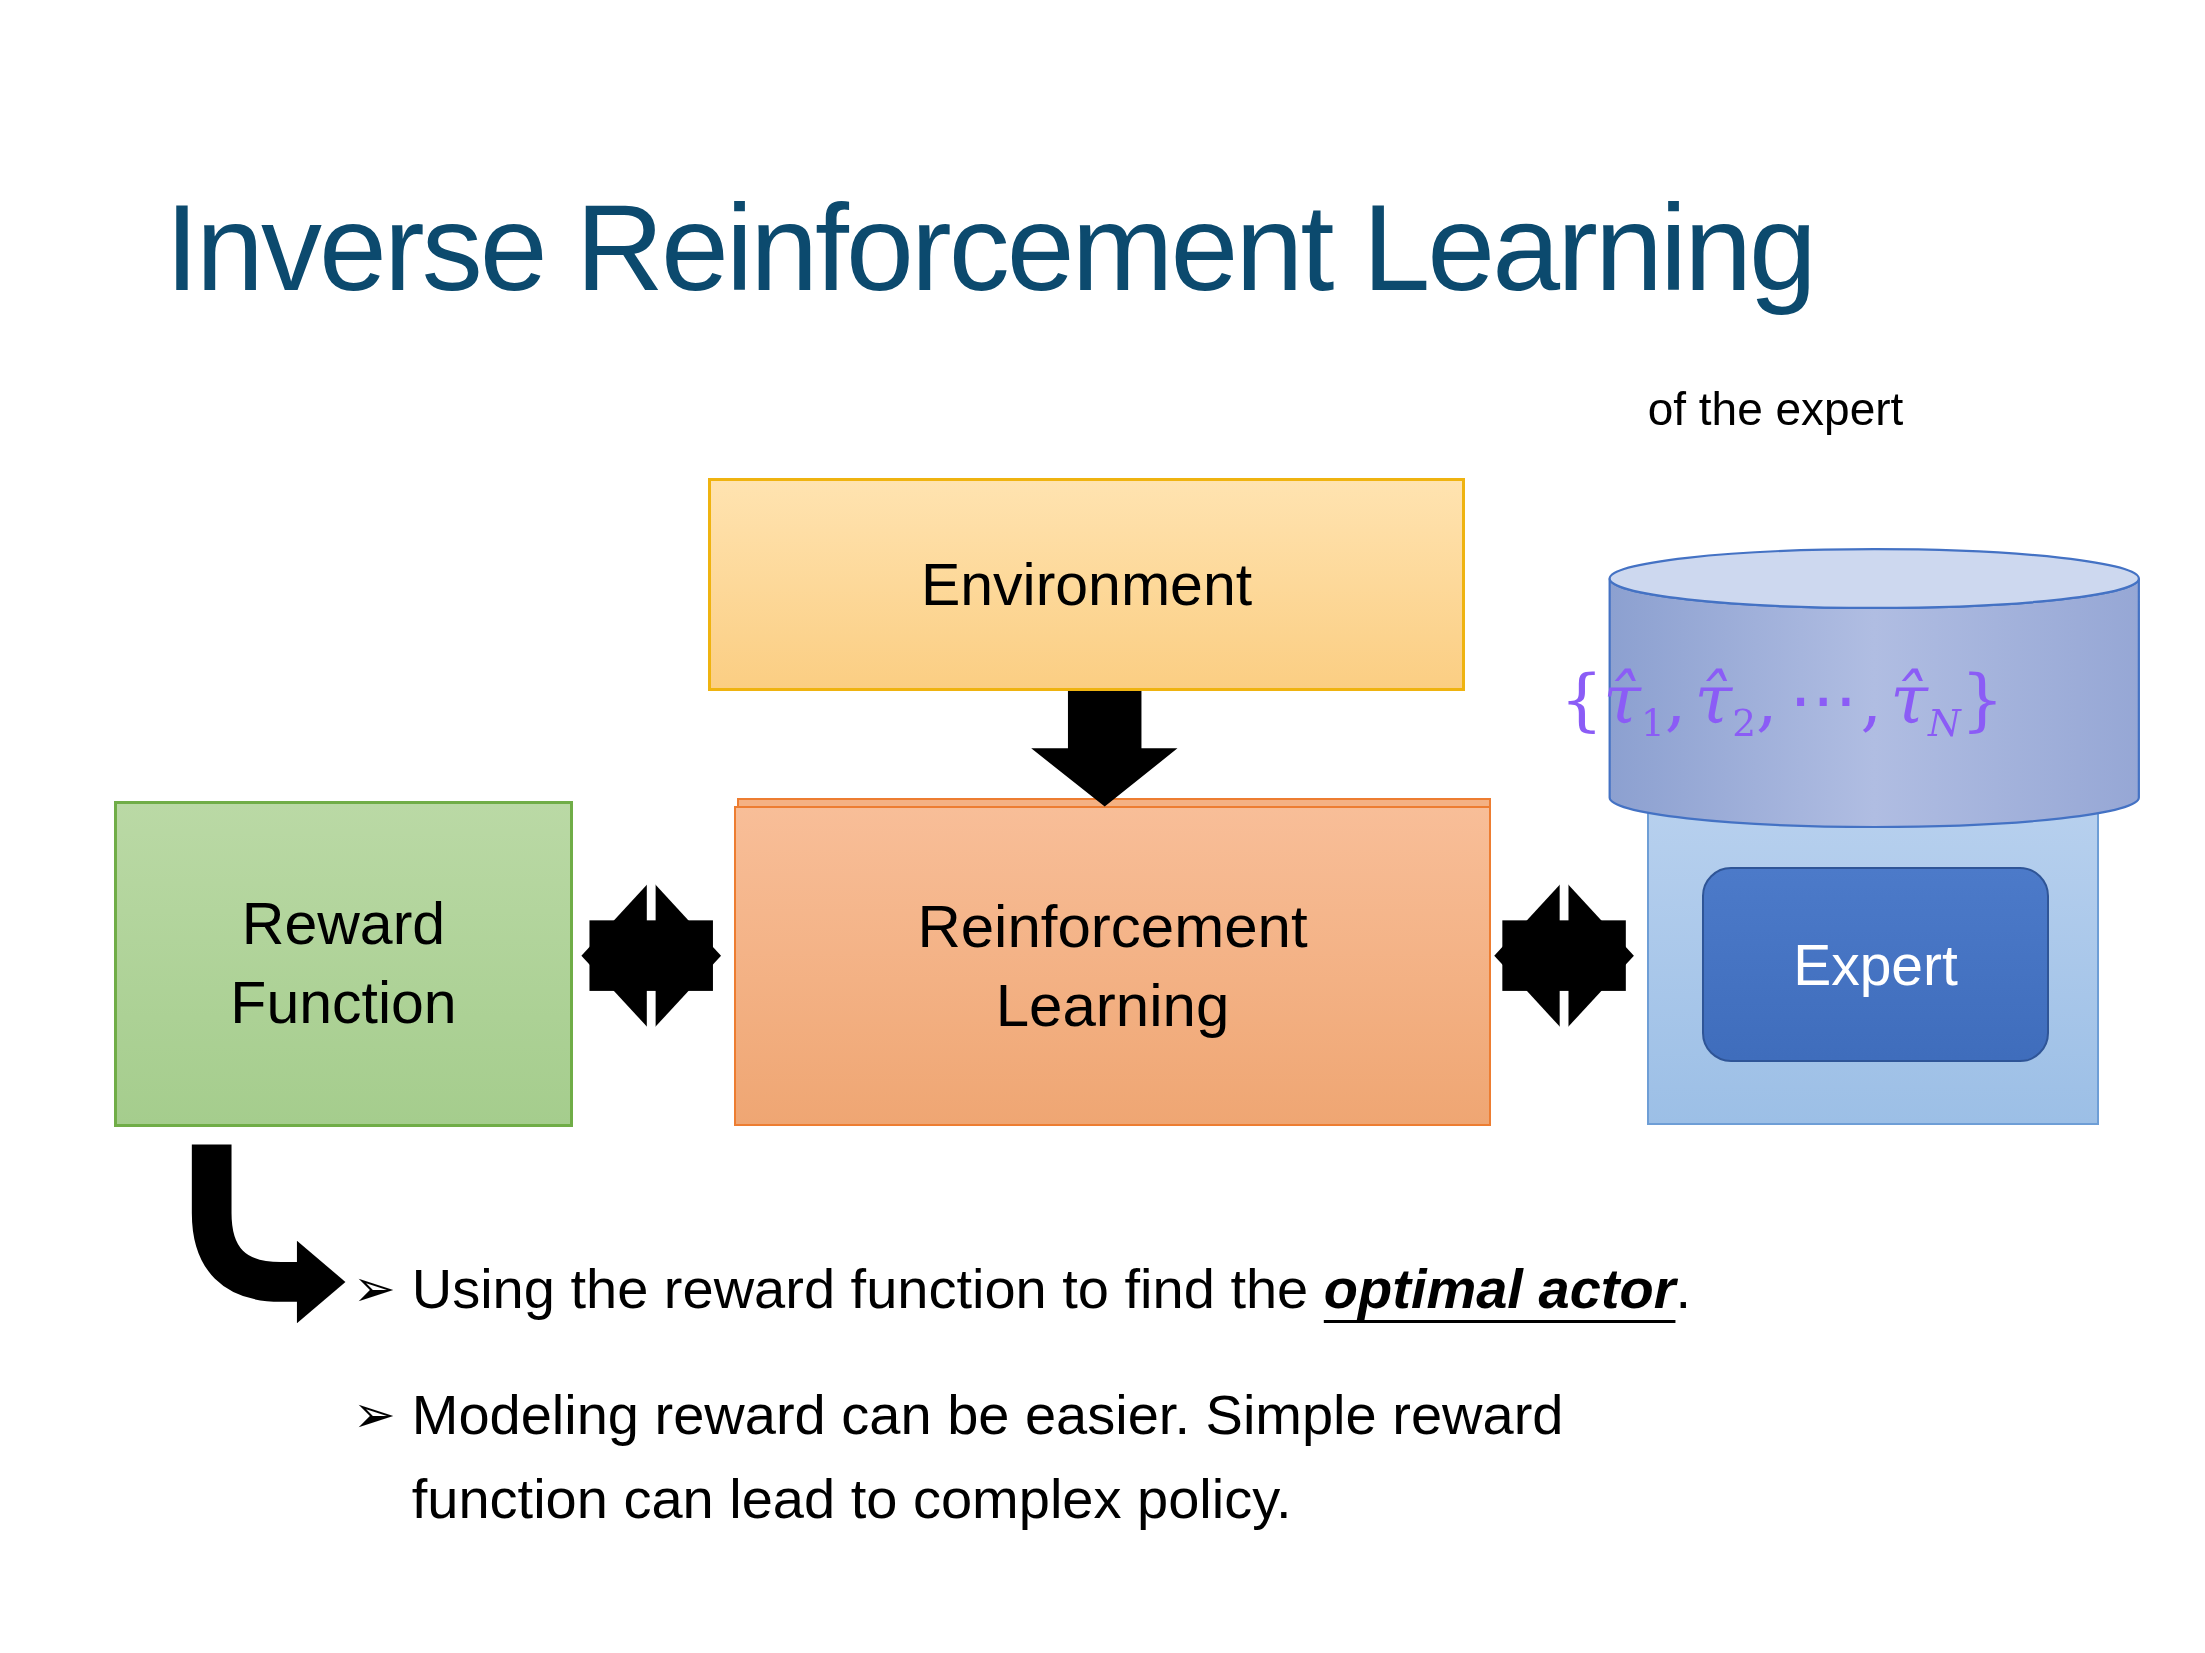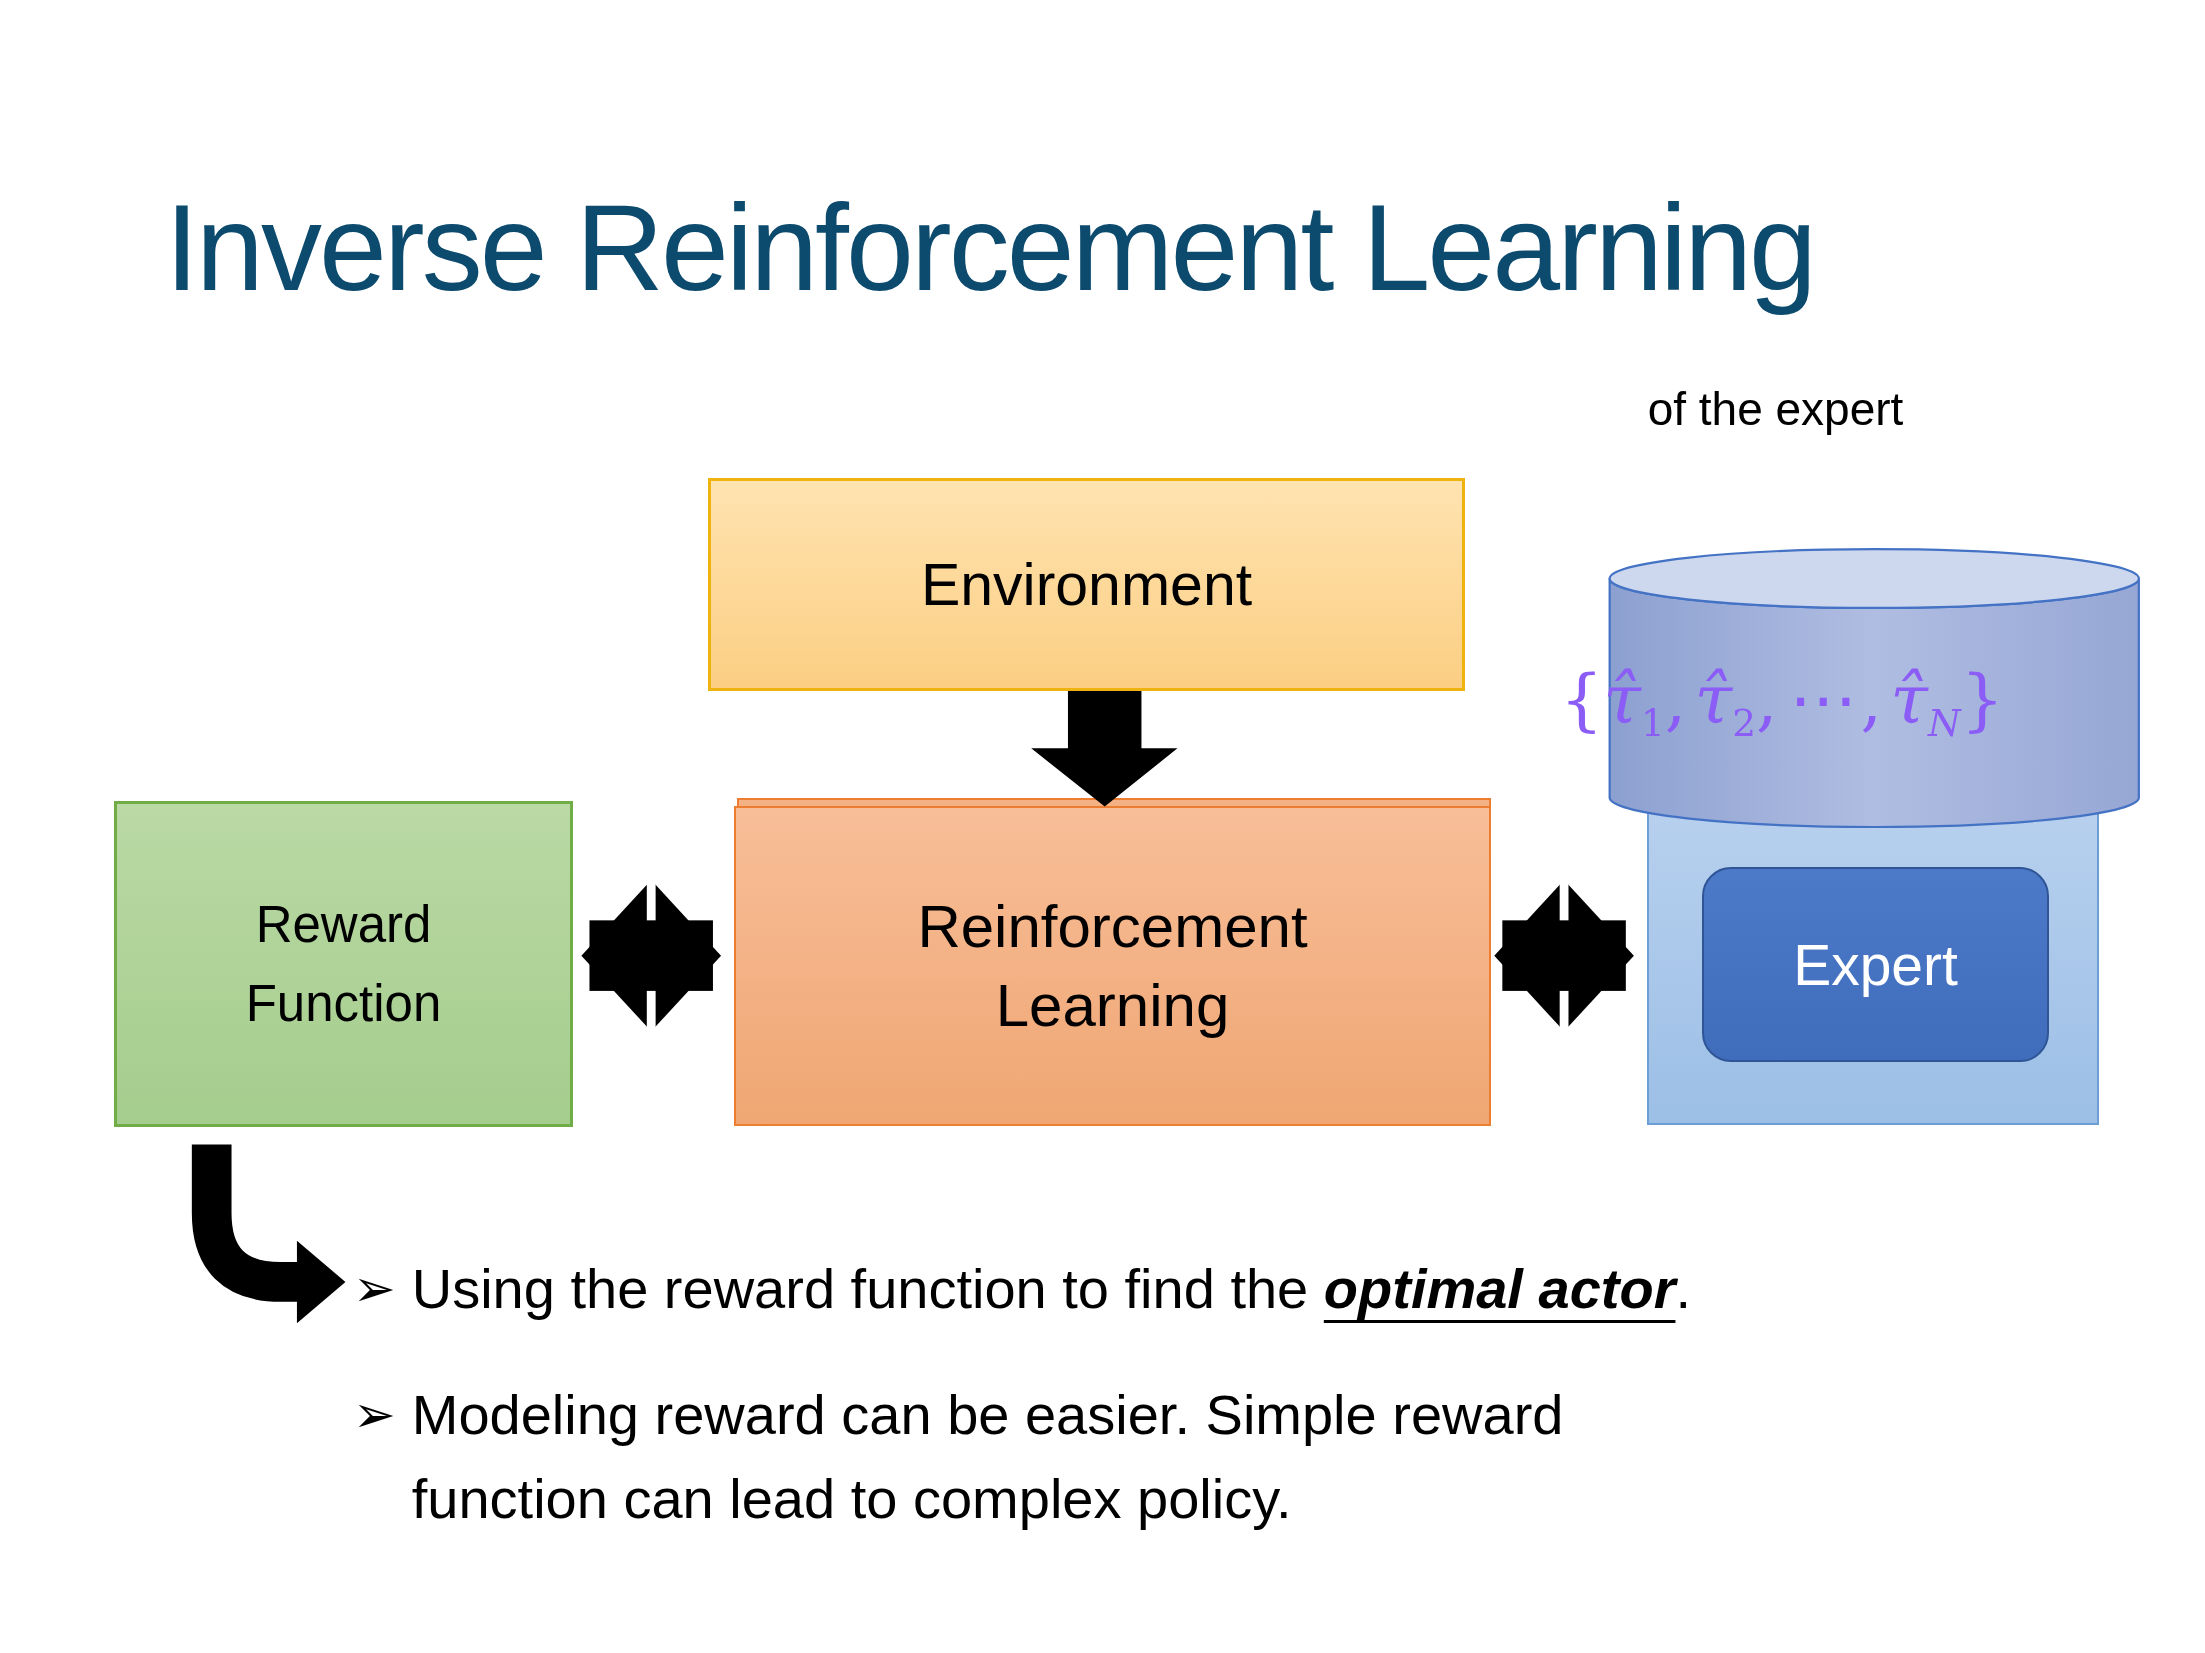--- a/index.html
+++ b/index.html
@@ -15,21 +15,21 @@
 
   
   #env-box{left:708px;top:478px;width:757px;height:213px;
     background:linear-gradient(#ffe3b0,#fbce83);border:3.7px solid #efb310;box-sizing:border-box;
     display:flex;align-items:center;justify-content:center;font-size:59px;}
 
   
   #reward-box{left:114px;top:801px;width:459px;height:326px;
     background:linear-gradient(#bad9a5,#a5cd8d);border:3.7px solid #70ad47;box-sizing:border-box;
     display:flex;flex-direction:column;align-items:center;justify-content:center;
-    font-size:51px;line-height:79px;text-align:center;}
+    font-size:59px;line-height:79px;text-align:center;}
 
   
   #rl-box-back{left:737px;top:798px;width:754px;height:323px;
     background:#f4b183;border:2.9px solid #ed7d31;box-sizing:border-box;}
   #rl-box{left:728px;top:806px;width:757px;height:320px;
     background:linear-gradient(#f8be98,#efa673);border:2.9px solid #ed7d31;box-sizing:border-box;
     display:flex;flex-direction:column;align-items:center;justify-content:center;
     font-size:60px;line-height:79px;text-align:center;margin-left:6px;}
 
   

